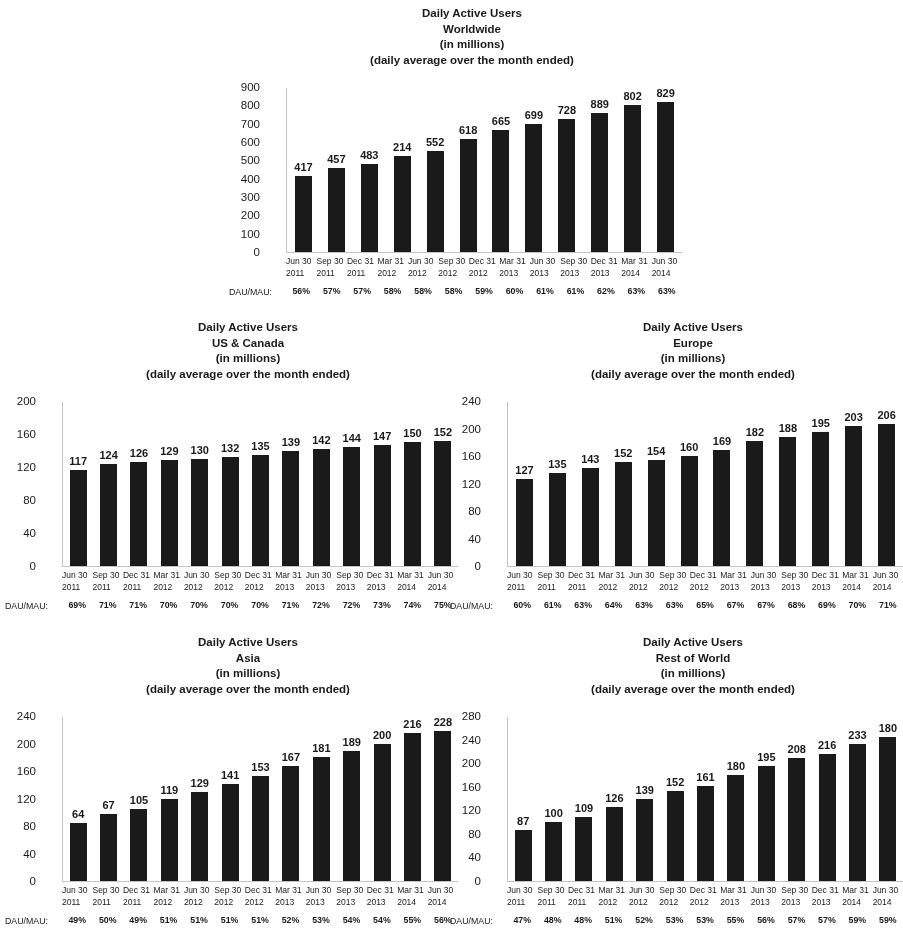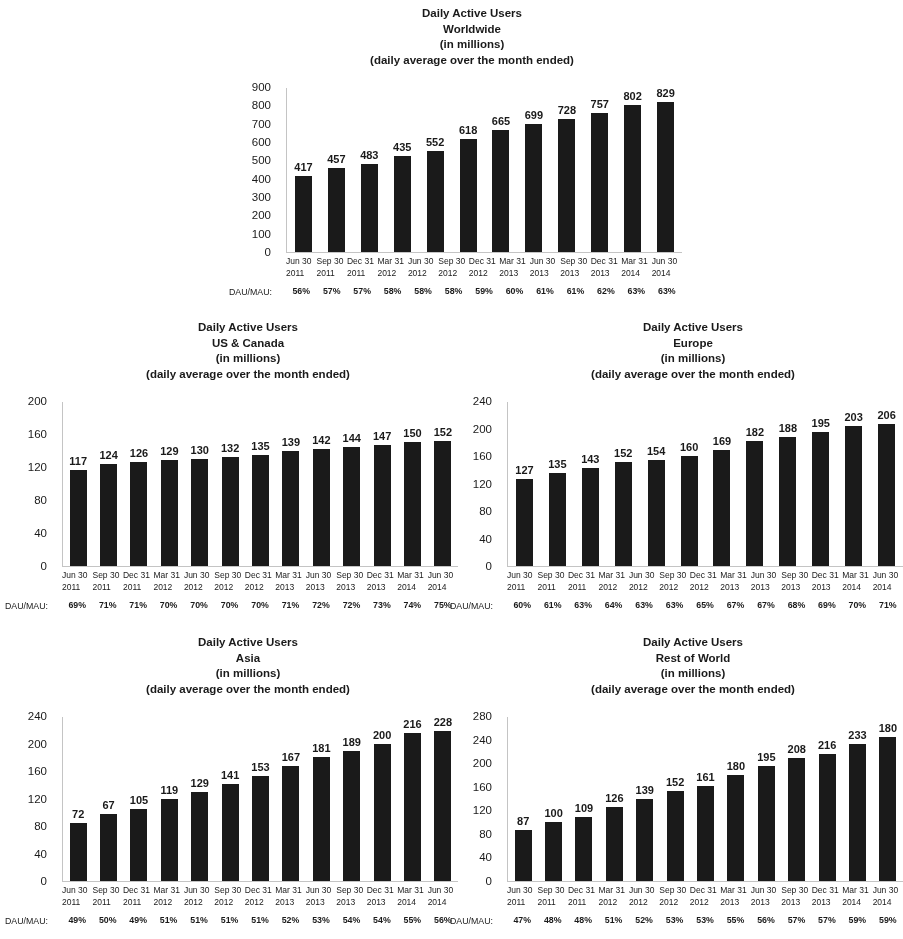--- a/index.html
+++ b/index.html
@@ -28,21 +28,21 @@
   .plot-row { display: flex; margin-top: 20px; }
 
   .yaxis {
     position: relative;
     width: 60px;
     height: 165px;
     font-size: 11.5px;
   }
   .ytick {
     position: absolute;
-    right: 15px;
+    right: 26px;
     transform: translateY(-50%);
     line-height: 1;
   }
 
   .plot {
     position: relative;
     width: 396px;
     height: 165px;
     border-left: 1px solid #c4c4c4;
     border-bottom: 1px solid #c4c4c4;
@@ -135,21 +135,21 @@
           </div>
           <div class="slot">
             <div class="bar-value">457</div>
             <div class="bar" style="height: 83.8px; background: rgb(26, 26, 26);"></div>
           </div>
           <div class="slot">
             <div class="bar-value">483</div>
             <div class="bar" style="height: 88.5px; background: rgb(26, 26, 26);"></div>
           </div>
           <div class="slot">
-            <div class="bar-value">435</div>
+            <div class="bar-value">214</div>
             <div class="bar" style="height: 96.4px; background: rgb(26, 26, 26);"></div>
           </div>
           <div class="slot">
             <div class="bar-value">552</div>
             <div class="bar" style="height: 101.2px; background: rgb(26, 26, 26);"></div>
           </div>
           <div class="slot">
             <div class="bar-value">618</div>
             <div class="bar" style="height: 113.3px; background: rgb(26, 26, 26);"></div>
           </div>
@@ -159,21 +159,21 @@
           </div>
           <div class="slot">
             <div class="bar-value">699</div>
             <div class="bar" style="height: 128.2px; background: rgb(26, 26, 26);"></div>
           </div>
           <div class="slot">
             <div class="bar-value">728</div>
             <div class="bar" style="height: 133.5px; background: rgb(26, 26, 26);"></div>
           </div>
           <div class="slot">
-            <div class="bar-value">757</div>
+            <div class="bar-value">889</div>
             <div class="bar" style="height: 138.8px; background: rgb(26, 26, 26);"></div>
           </div>
           <div class="slot">
             <div class="bar-value">802</div>
             <div class="bar" style="height: 147px; background: rgb(26, 26, 26);"></div>
           </div>
           <div class="slot">
             <div class="bar-value">829</div>
             <div class="bar" style="height: 152px; background: rgb(26, 26, 26);"></div>
           </div>
@@ -552,21 +552,21 @@
           <div class="ytick" style="top: 165px;">0</div>
           <div class="ytick" style="top: 137.5px;">40</div>
           <div class="ytick" style="top: 110px;">80</div>
           <div class="ytick" style="top: 82.5px;">120</div>
           <div class="ytick" style="top: 55px;">160</div>
           <div class="ytick" style="top: 27.5px;">200</div>
           <div class="ytick" style="top: 0px;">240</div>
         </div>
       <div class="plot">
           <div class="slot">
-            <div class="bar-value">72</div>
+            <div class="bar-value">64</div>
             <div class="bar" style="height: 58.4px; background: rgb(26, 26, 26);"></div>
           </div>
           <div class="slot">
             <div class="bar-value">67</div>
             <div class="bar" style="height: 67.4px; background: rgb(26, 26, 26);"></div>
           </div>
           <div class="slot">
             <div class="bar-value">105</div>
             <div class="bar" style="height: 72.2px; background: rgb(26, 26, 26);"></div>
           </div>

